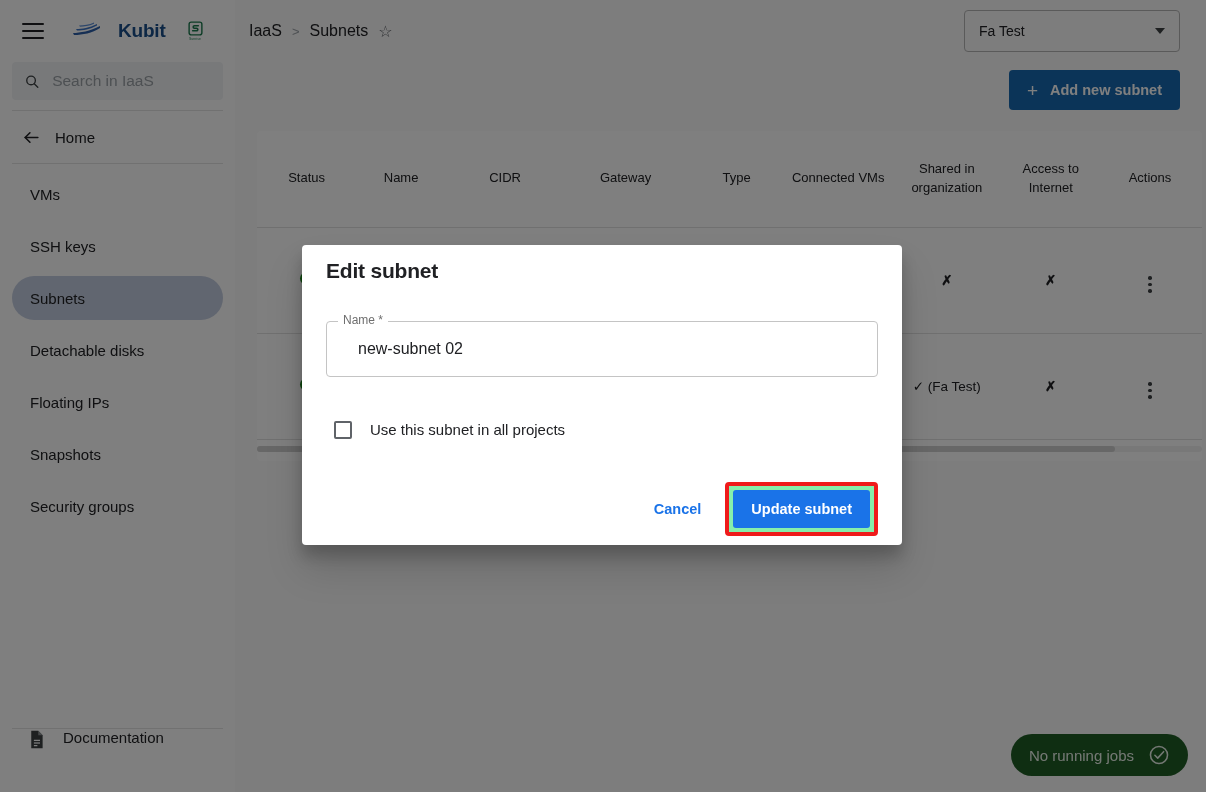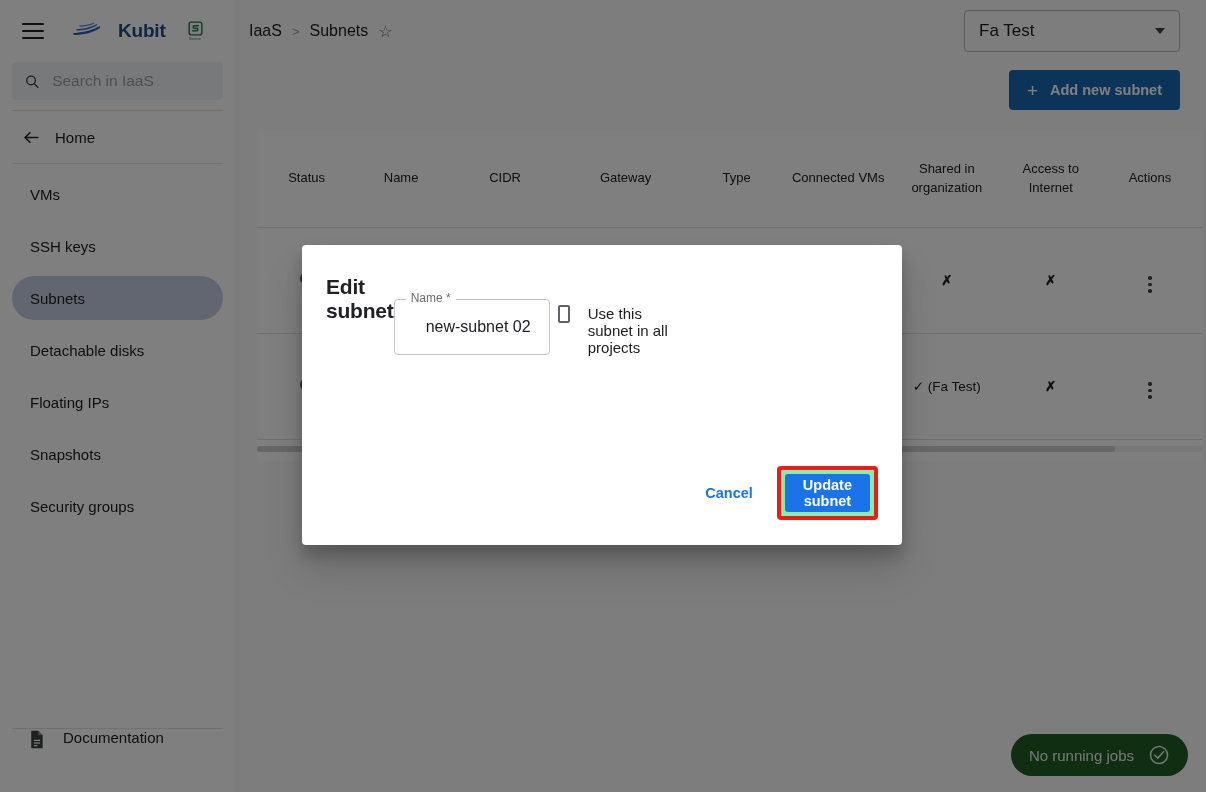--- a/index.html
+++ b/index.html
@@ -188,21 +188,21 @@
 
   .project-select {
     margin-left: auto;
     width: 216px;
     height: 42px;
     border: 1px solid #b5b5b5;
     border-radius: 4px;
     display: flex;
     align-items: center;
     padding: 0 14px;
-    font-size: 17px;
+    font-size: 14px;
     color: #202124;
     background: #fafafa;
     cursor: pointer;
   }
   .caret {
     margin-left: auto;
     width: 0; height: 0;
     border-left: 5px solid transparent;
     border-right: 5px solid transparent;
     border-top: 6px solid #3c4043;
@@ -334,22 +334,23 @@
   #dialog {
     position: absolute;
     left: 302px;
     top: 245px;
     width: 600px;
     height: 300px;
     background: #ffffff;
     border-radius: 4px;
     z-index: 60;
     box-shadow: 0 11px 15px rgba(0,0,0,0.2), 0 24px 38px rgba(0,0,0,0.14);
-    padding: 16px 24px;
-    display: flex;
+    padding: 0 24px;
+    display: flex;
+    flex-direction: column;
   }
   .dlg-title {
     font-size: 21px;
     font-weight: 700;
     color: #202124;
     margin-top: 14px;
     letter-spacing: -0.2px;
   }
 
   .field {

